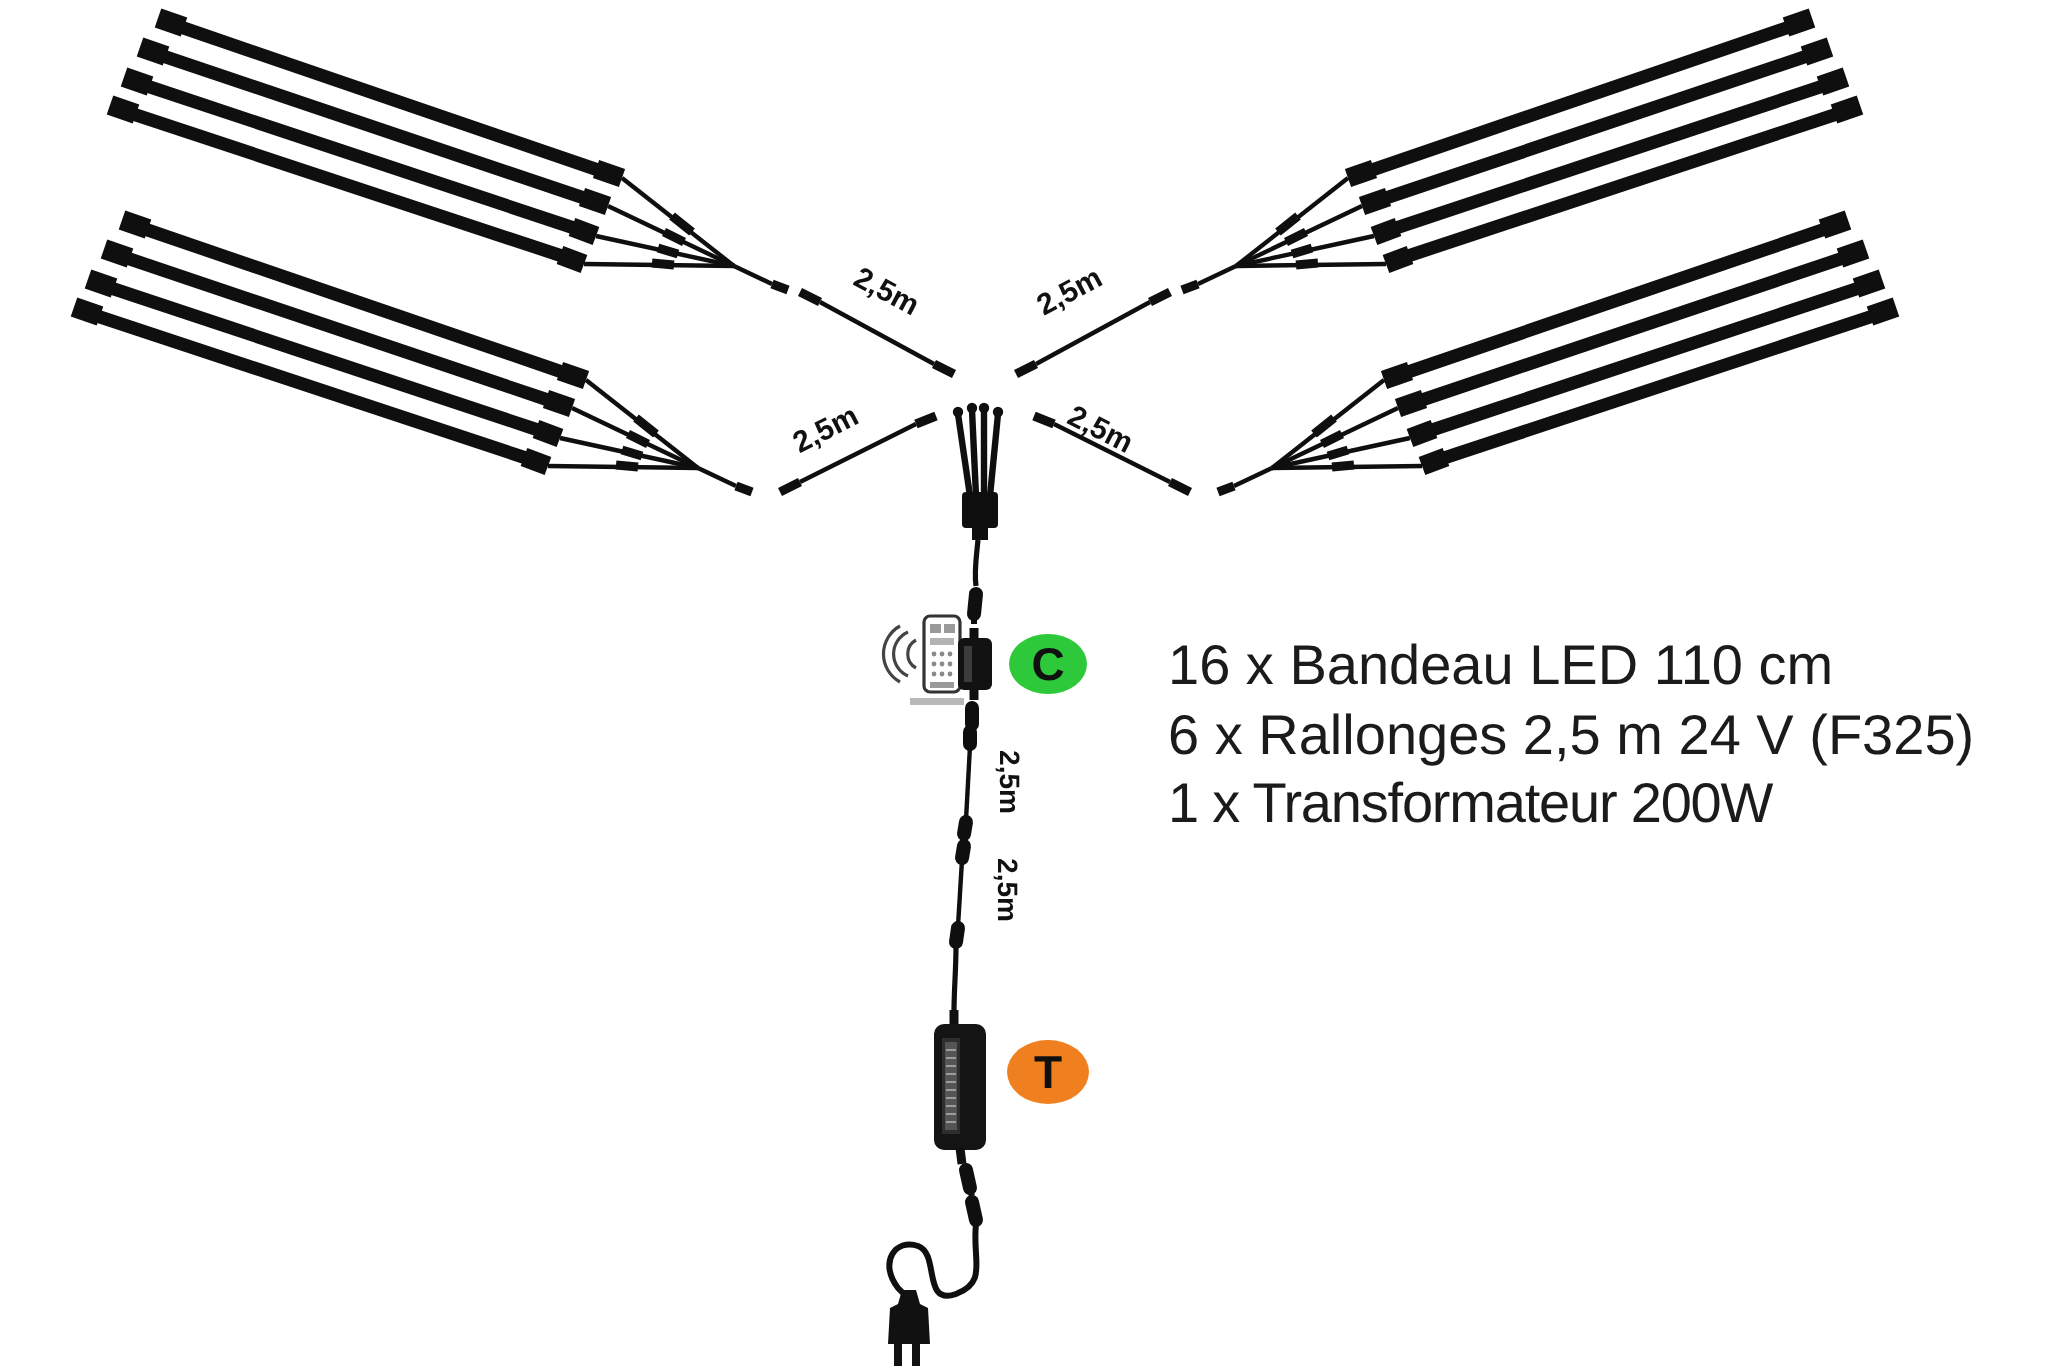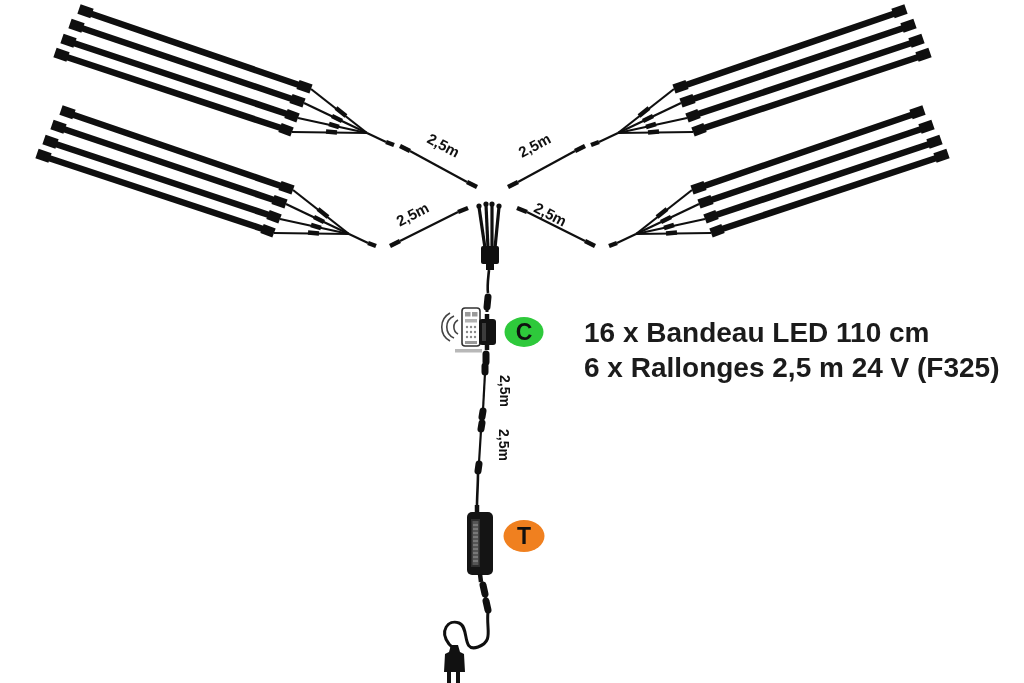--- a/index.html
+++ b/index.html
@@ -21,21 +21,21 @@
 
   .len-label{font-family:"Liberation Sans",sans-serif;font-size:15px;font-weight:600;
              fill:#111;text-anchor:middle;}
   .len-label-v{font-family:"Liberation Sans",sans-serif;font-size:14px;font-weight:600;
              fill:#111;text-anchor:middle;}
   .badge-letter{font-family:"Liberation Sans",sans-serif;font-size:23px;font-weight:bold;
              fill:#101010;text-anchor:middle;}
 
   .parts{position:absolute;left:584px;top:316px;font-size:28px;line-height:34.5px;
          color:#1b1b1b;white-space:nowrap;}
-  .parts .line{height:34.5px;font-weight:bold;}
+  .parts .line{height:34.5px;}
   .parts .line:nth-child(3){letter-spacing:-0.6px;}
 </style>
 </head>
 <body>
 
 <div class="stage">
 
   <svg width="1024" height="683" viewBox="0 0 1024 683">
 
     <defs>
@@ -191,15 +191,16 @@
       <path class="cable" d="M488,612 C486,630 494,641 478,647 C461,653 470,627 459,623 C448,619 439,631 449,644 L454,649" style="stroke-width:3"></path>
       <path d="M451,645 L458,645 L460,652 L464,654 L465,672 L444,672 L445,654 L449,652 Z" fill="#111"></path>
       <rect x="447" y="672" width="4" height="11" fill="#111"></rect>
       <rect x="456" y="672" width="4" height="11" fill="#111"></rect>
     </g>
   </svg>
 
   <div class="parts">
     <div class="line">16 x Bandeau LED 110 cm</div>
     <div class="line">6 x Rallonges 2,5 m 24 V (F325)</div>
+    <div class="line">1 x Transformateur 200W</div>
   </div>
 
 </div>
 
 </body></html>

